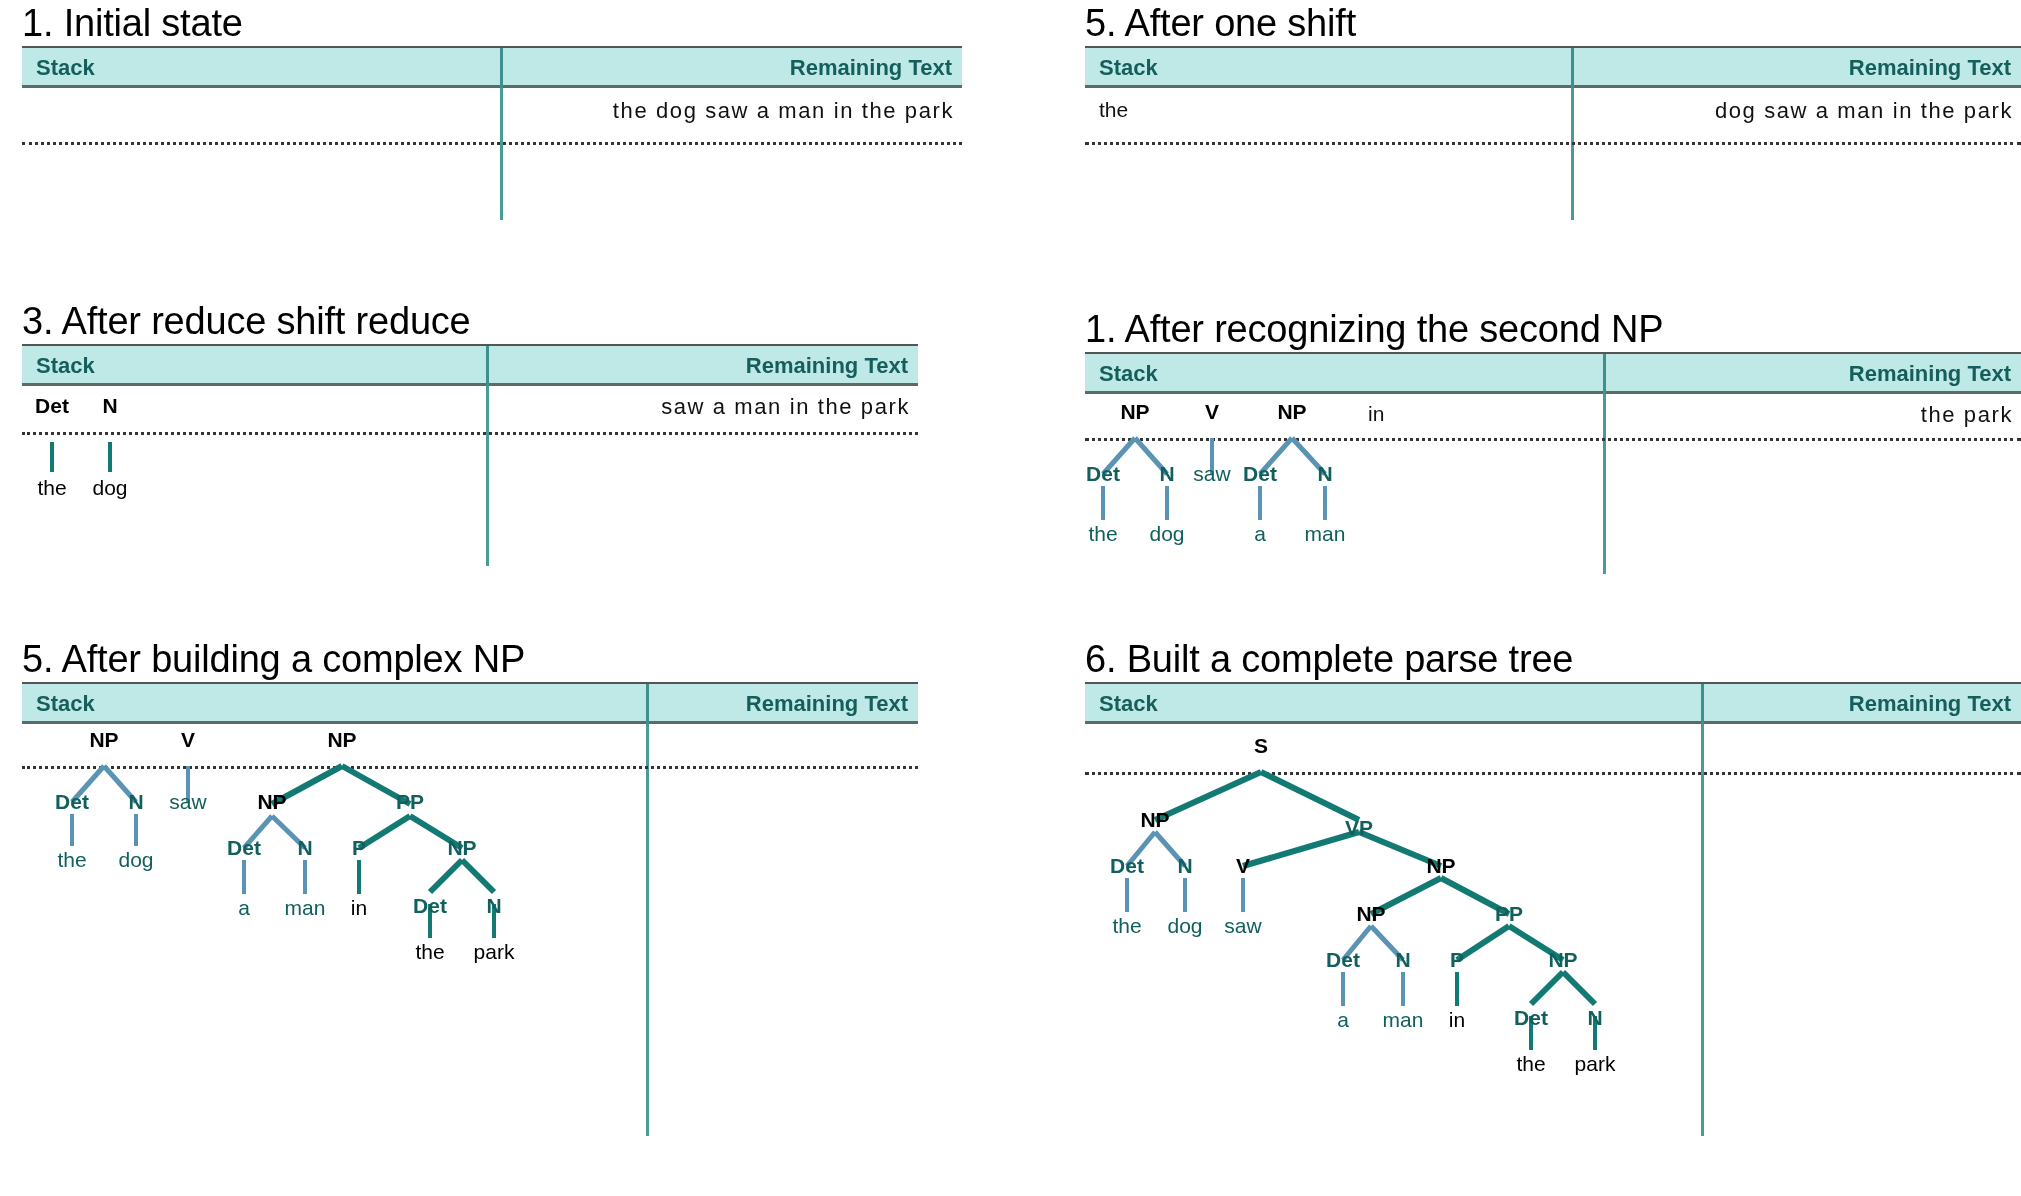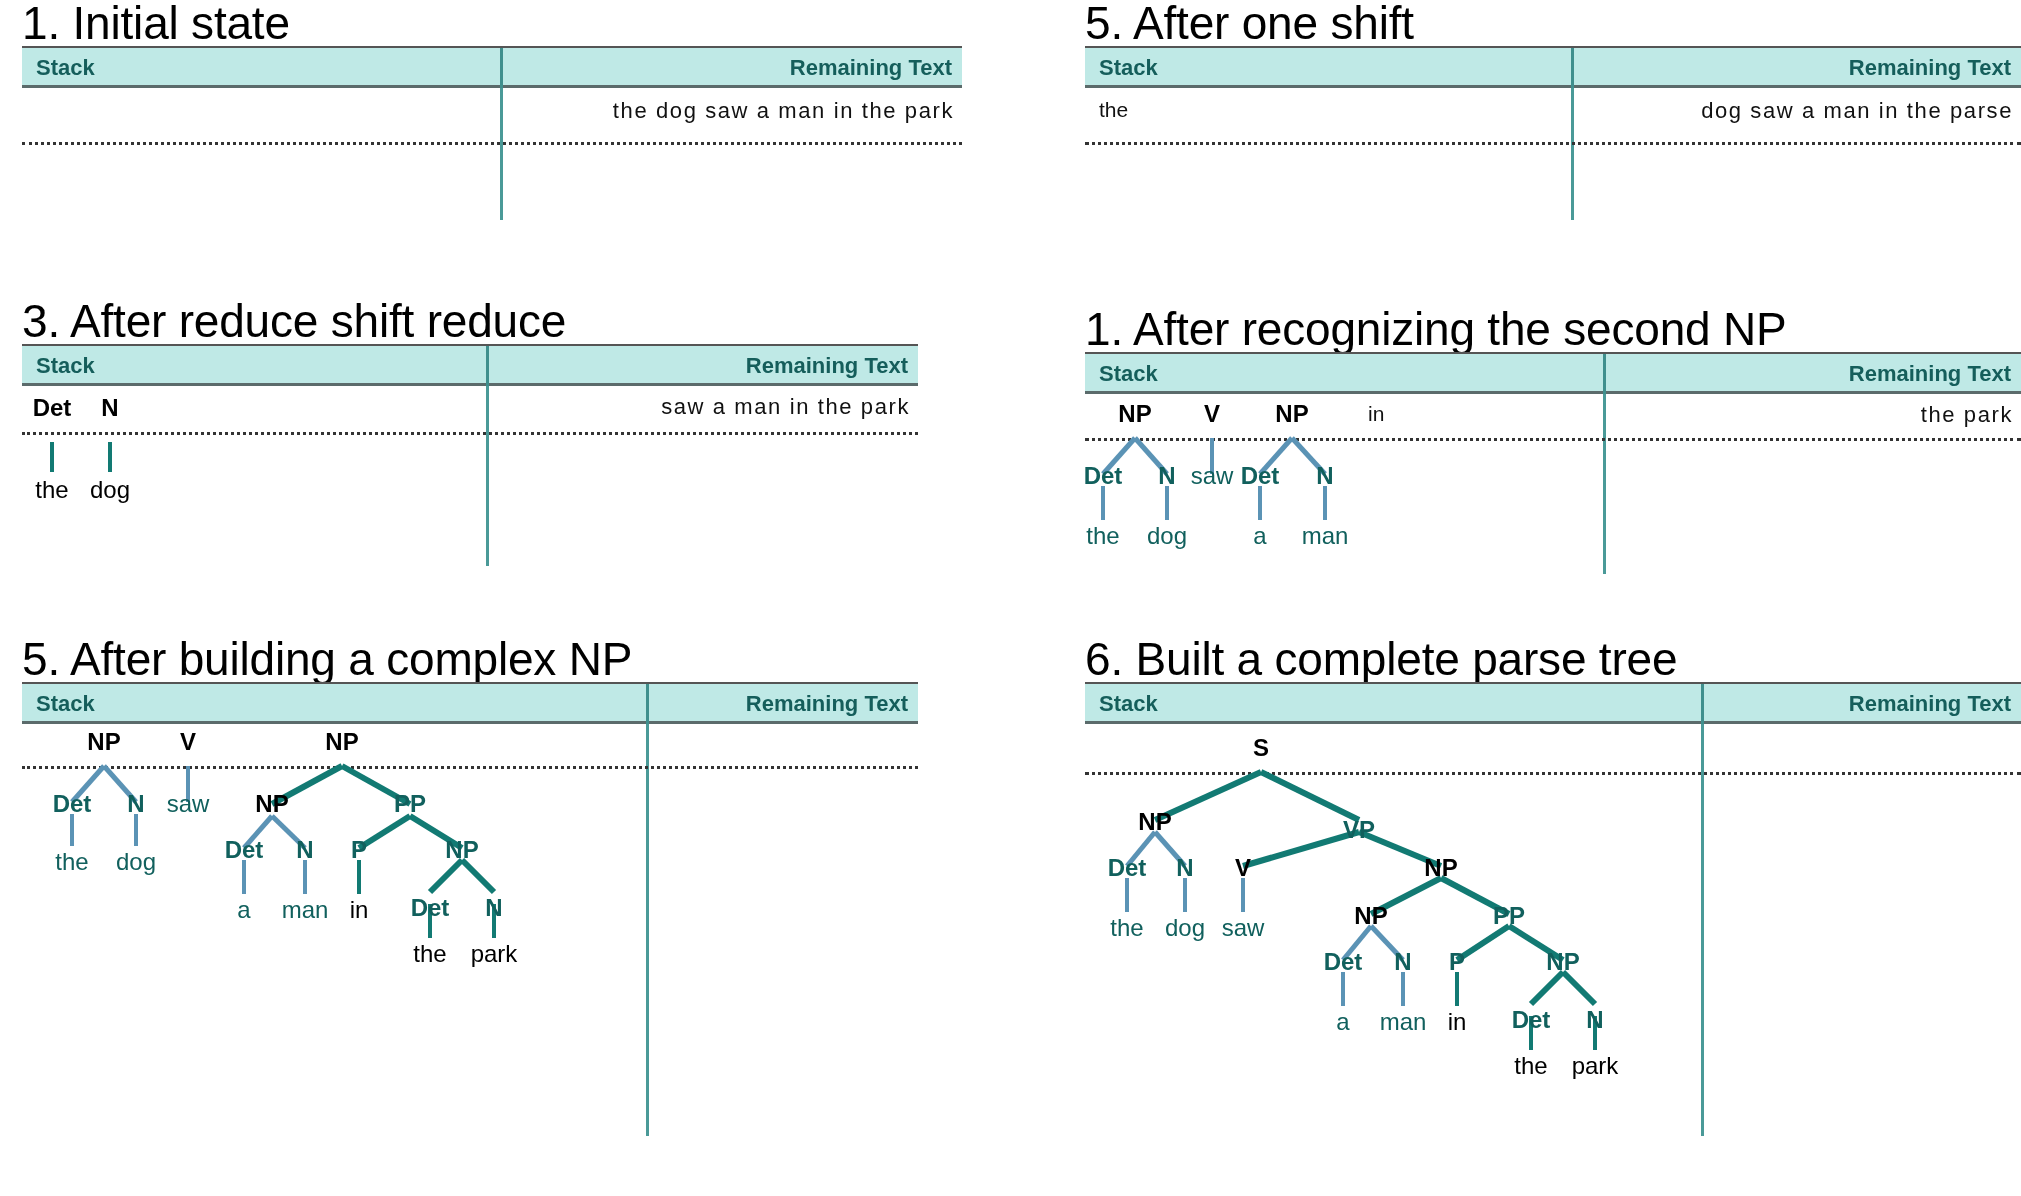--- a/index.html
+++ b/index.html
@@ -3,21 +3,21 @@
 <meta charset="utf-8">
 <style>
   html,body{margin:0;padding:0;background:#ffffff;}
   body{width:2021px;height:1196px;position:relative;
        font-family:"Liberation Sans","DejaVu Sans",sans-serif;
        -webkit-font-smoothing:antialiased;}
 
   .panel{position:absolute;}
 
   .panel-title{
-    font-size:46px;
+    font-size:38px;
     font-weight:400;
     color:#000000;
     line-height:38px;
     letter-spacing:-0.2px;
     white-space:nowrap;
     margin:0 0 4px 0;
   }
 
   
   .tbl{position:relative;border-top:2px solid #555555;}
@@ -61,21 +61,21 @@
     font-size:21px;color:#111111;
     white-space:nowrap;
   }
 
   
   .tree{position:absolute;left:0;top:0;right:0;bottom:0;pointer-events:none;}
   .tree svg{position:absolute;left:0;top:0;overflow:visible;}
 
   .node{
     position:absolute;
-    font-size:24px;
+    font-size:21px;
     white-space:nowrap;
     transform:translateX(-50%);
     text-align:right;
   }
   .node.blk{color:#000000;font-weight:bold;}
   .node.tl{color:#11605d;font-weight:bold;}
   .node.leafk{color:#000000;font-weight:400;}
   .node.leaft{color:#11605d;font-weight:400;}
 </style>
 </head>
@@ -102,21 +102,21 @@
   <div class="tbl" style="width:936px;">
     <div class="thead">
       <div class="th th-stack">Stack</div>
       <div class="th th-remaining">Remaining Text</div>
       <div class="vsep-head" style="left:486px;"></div>
     </div>
     <div class="tbody" style="height:132px;">
       <div class="vsep" style="left:486px;height:132px;"></div>
       <div class="dotted" style="top:54px;"></div>
       <div class="stack-word" style="left:14px;top:10px;">the</div>
-      <div class="remaining-text" style="right:8px;top:10px;">dog saw a man in the parse</div>
+      <div class="remaining-text" style="right:8px;top:10px;">dog saw a man in the park</div>
     </div>
   </div>
 </div>
 
 <div class="panel" style="left:22px;top:302px;width:896px;">
   <div class="panel-title">3. After reduce shift reduce</div>
   <div class="tbl" style="width:896px;">
     <div class="thead">
       <div class="th th-stack">Stack</div>
       <div class="th th-remaining">Remaining Text</div>

